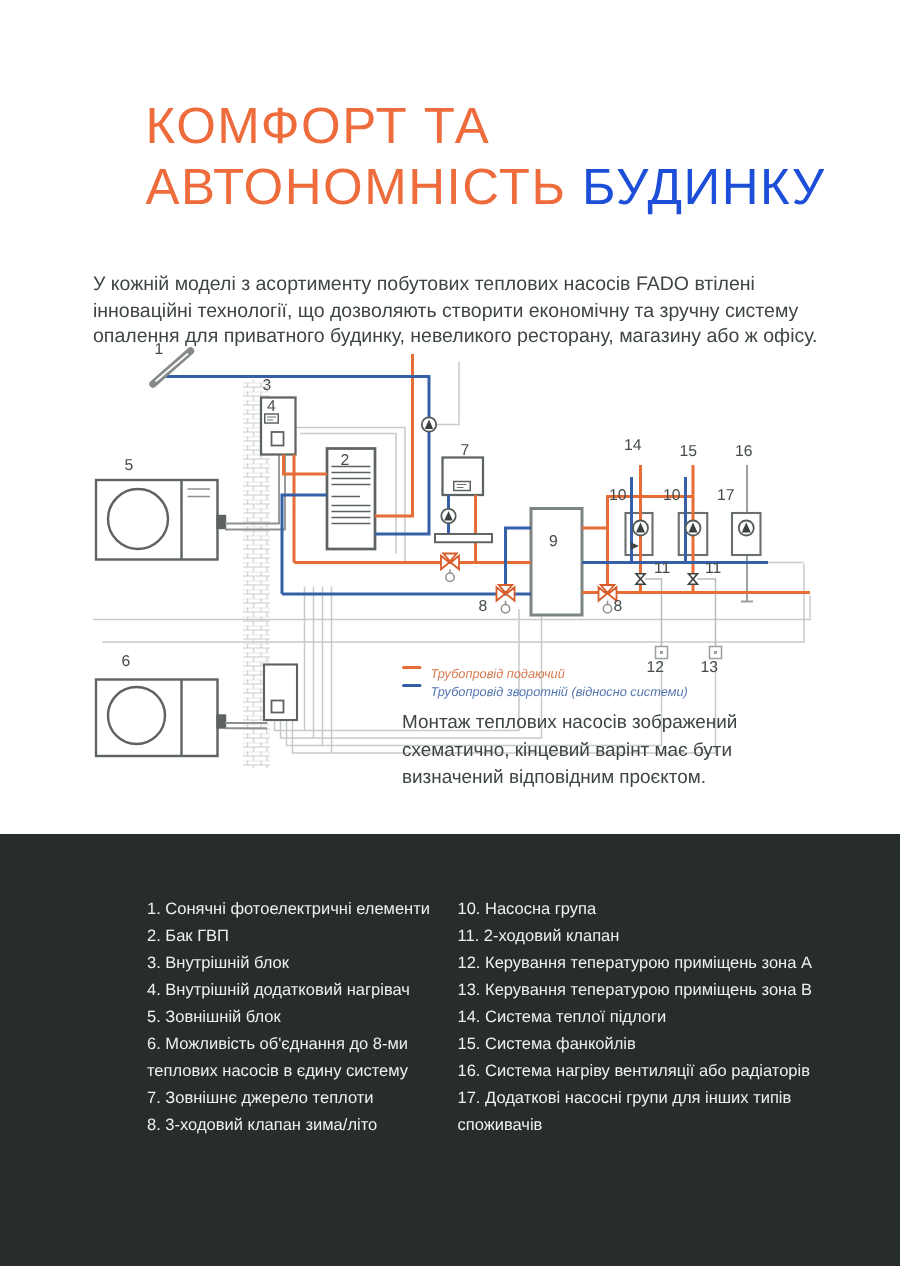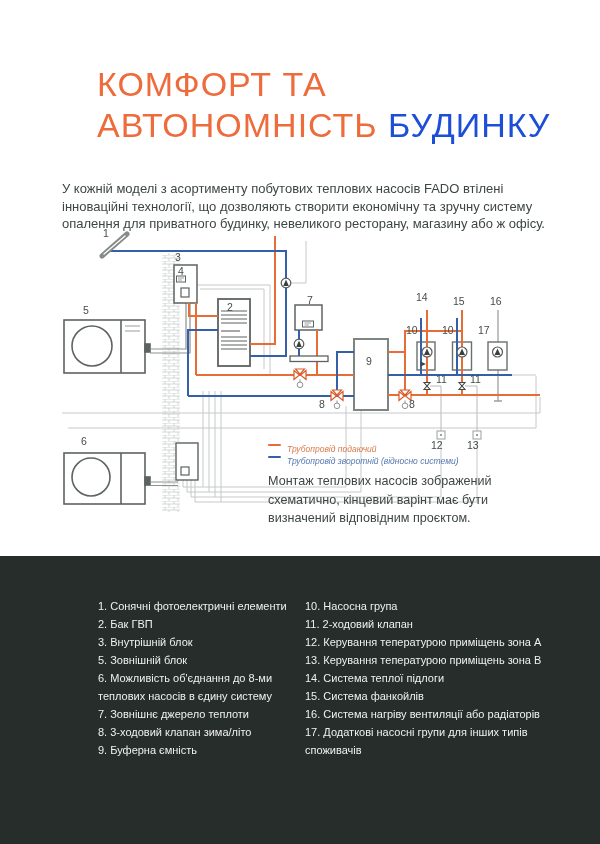--- a/index.html
+++ b/index.html
@@ -233,25 +233,25 @@
     </div>
   </div>
 
   <div class="note">Монтаж теплових насосів зображений схематично, кінцевий варінт має бути визначений відповідним проєктом.</div>
 
   <div class="footer">
     <div class="fcol left">
       <div>1. Сонячні фотоелектричні елементи</div>
       <div>2. Бак ГВП</div>
       <div>3. Внутрішній блок</div>
+      <div>4. Внутрішній додатковий нагрівач</div>
       <div>5. Зовнішній блок</div>
       <div>6. Можливість об'єднання до 8-ми теплових насосів в єдину систему</div>
       <div>7. Зовнішнє джерело теплоти</div>
       <div>8. 3-ходовий клапан зима/літо</div>
-      <div>9. Буферна ємність</div>
     </div>
     <div class="fcol right">
       <div>10. Насосна група</div>
       <div>11. 2-ходовий клапан</div>
       <div>12. Керування тепературою приміщень зона А</div>
       <div>13. Керування тепературою приміщень зона В</div>
       <div>14. Система теплої підлоги</div>
       <div>15. Система фанкойлів</div>
       <div>16. Система нагріву вентиляції або радіаторів</div>
       <div>17. Додаткові насосні групи для інших типів споживачів</div>

